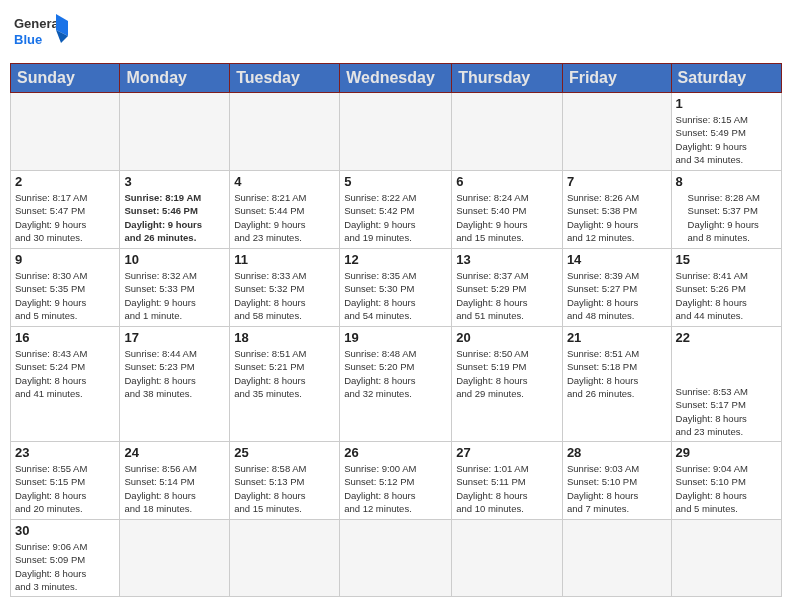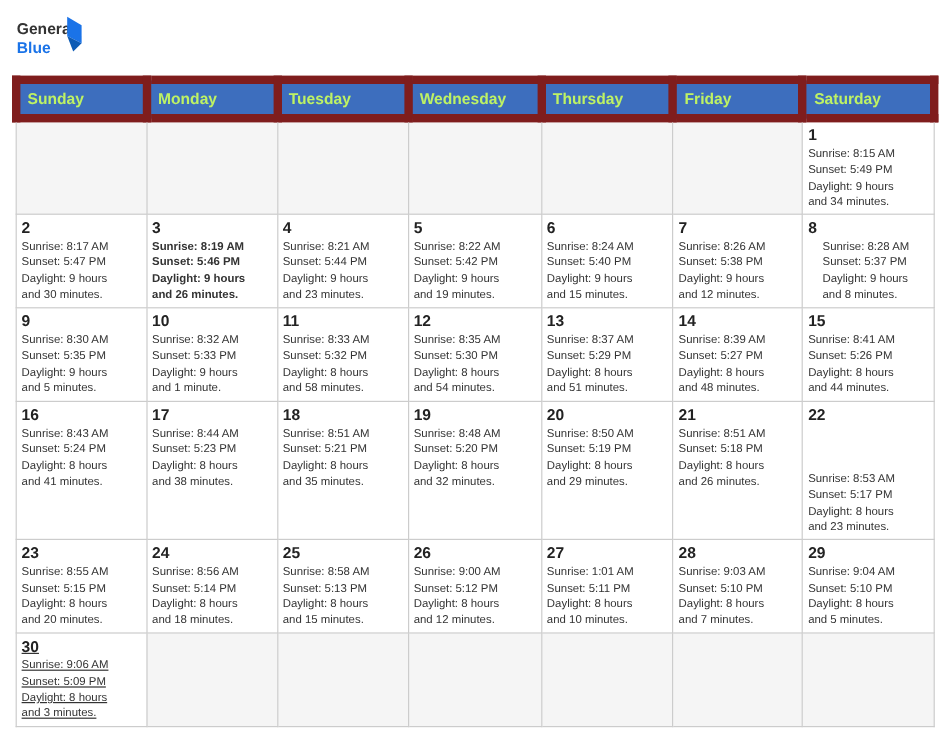--- a/index.html
+++ b/index.html
@@ -39,25 +39,25 @@
       font-size: 14px;
       color: #444;
     }
     .calendar {
       width: 100%;
       border-collapse: collapse;
       border: 1px solid #ccc;
     }
     .calendar th {
       background: #3d6ebe;
-      color: #bef264;
+      color: #e5e5e5;
       text-align: left;
       padding: 5px 6px;
-      font-size: 13px;
-      border: 7px solid #7f1d1d;
+      font-size: 16px;
+      border: 1px solid #7f1d1d;
     }
     .calendar td {
       vertical-align: top;
       border: 1px solid #ccc;
       padding: 3px 4px;
       width: 113px;
       min-height: 80px;
       background: #fff;
       font-size: 10px;
       color: #333;
@@ -74,21 +74,20 @@
     .day-info {
       font-size: 9.5px;
       color: #333;
       line-height: 1.4;
     }
     tr.week-row td {
       height: 78px;
     }
     .last-row td {
       height: 70px;
-      text-decoration: underline;
     }
   </style>
 </head>
 <body>
 
 <div class="page">
   <div class="header">
     <div class="logo">
     <svg width="55" height="45" viewBox="0 0 55 45">
       <text x="0" y="18" font-family="Arial" font-size="13" font-weight="bold" fill="#333">General</text>

